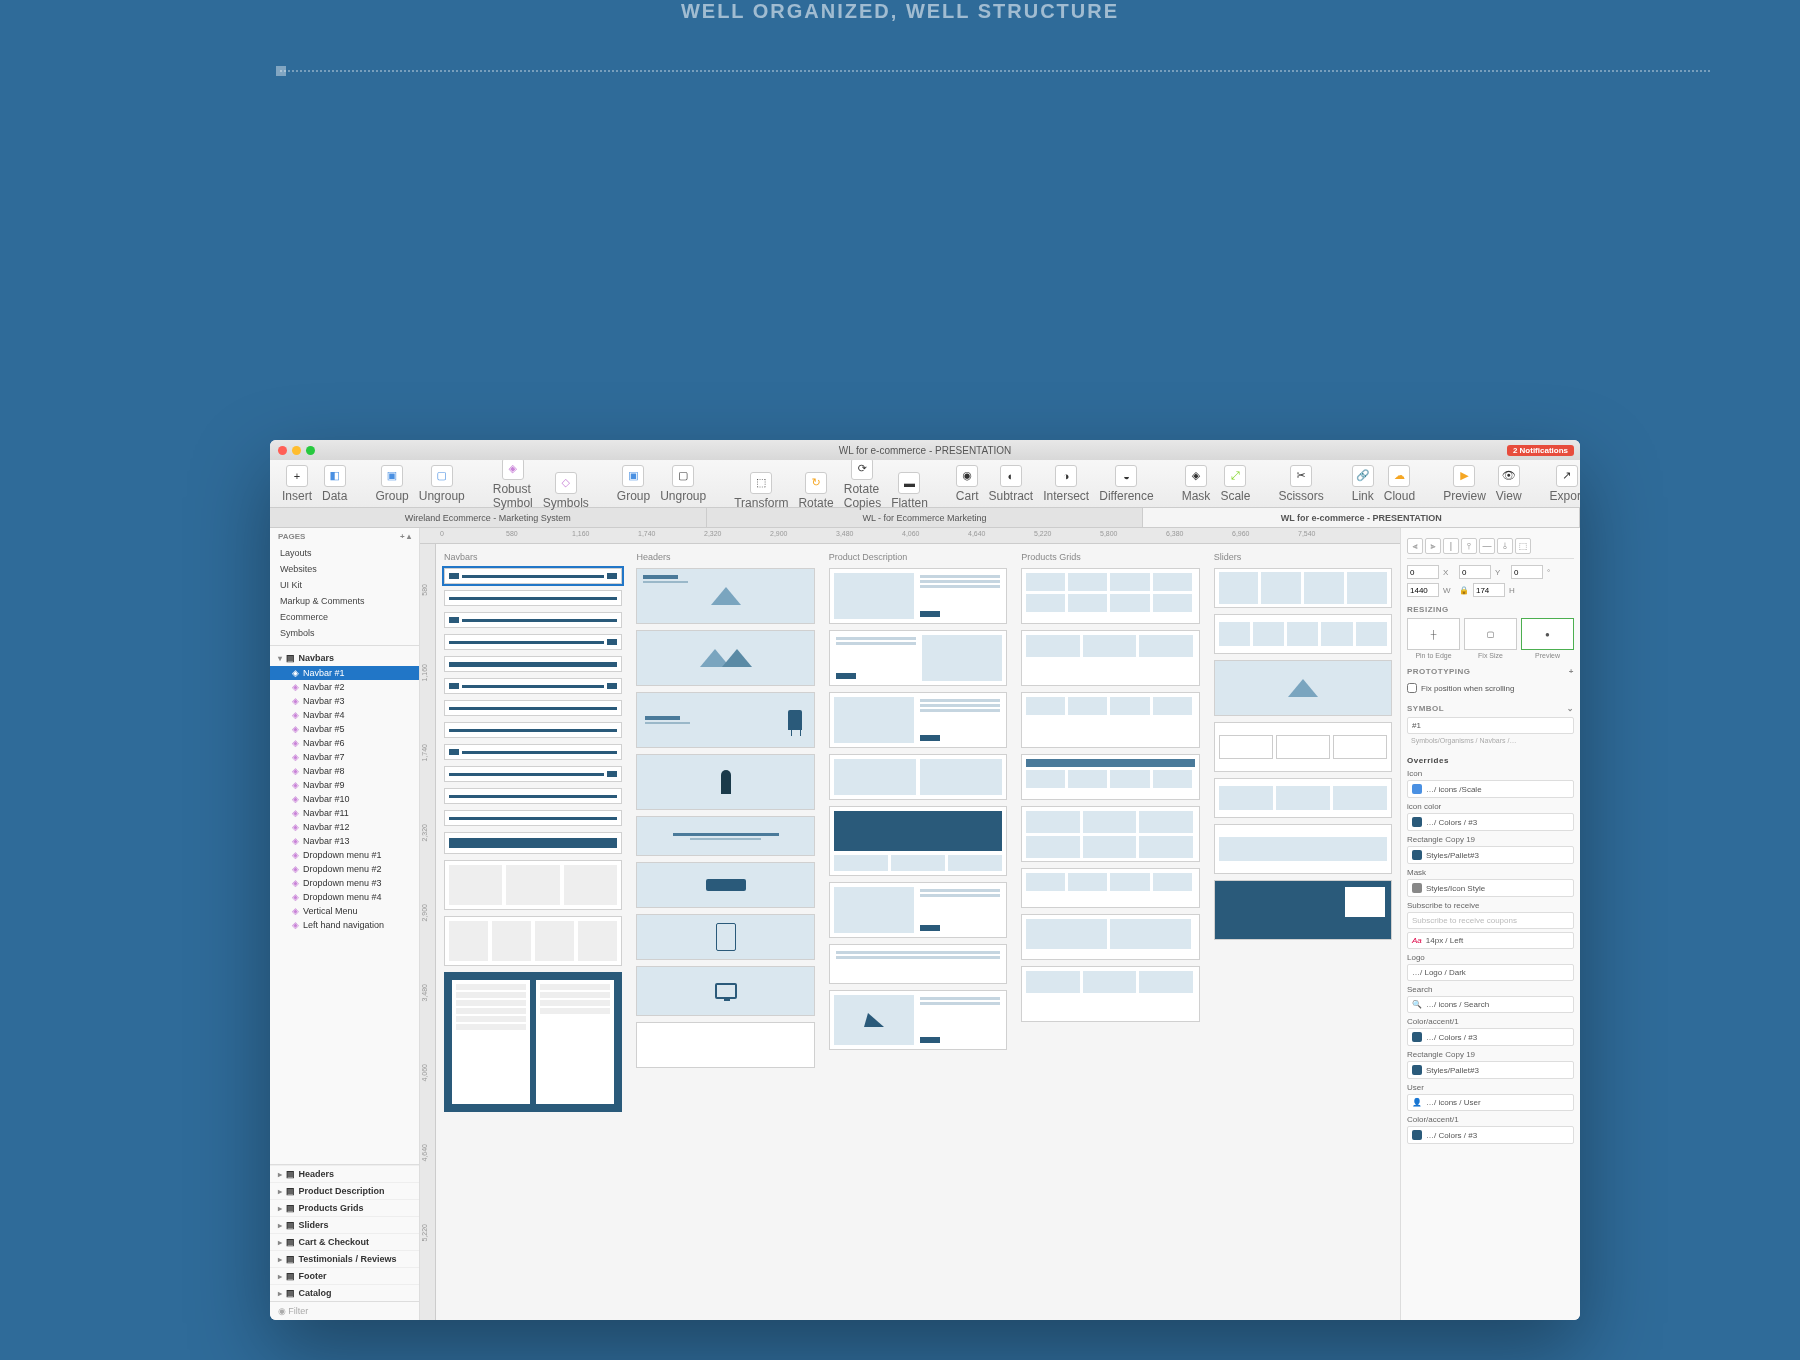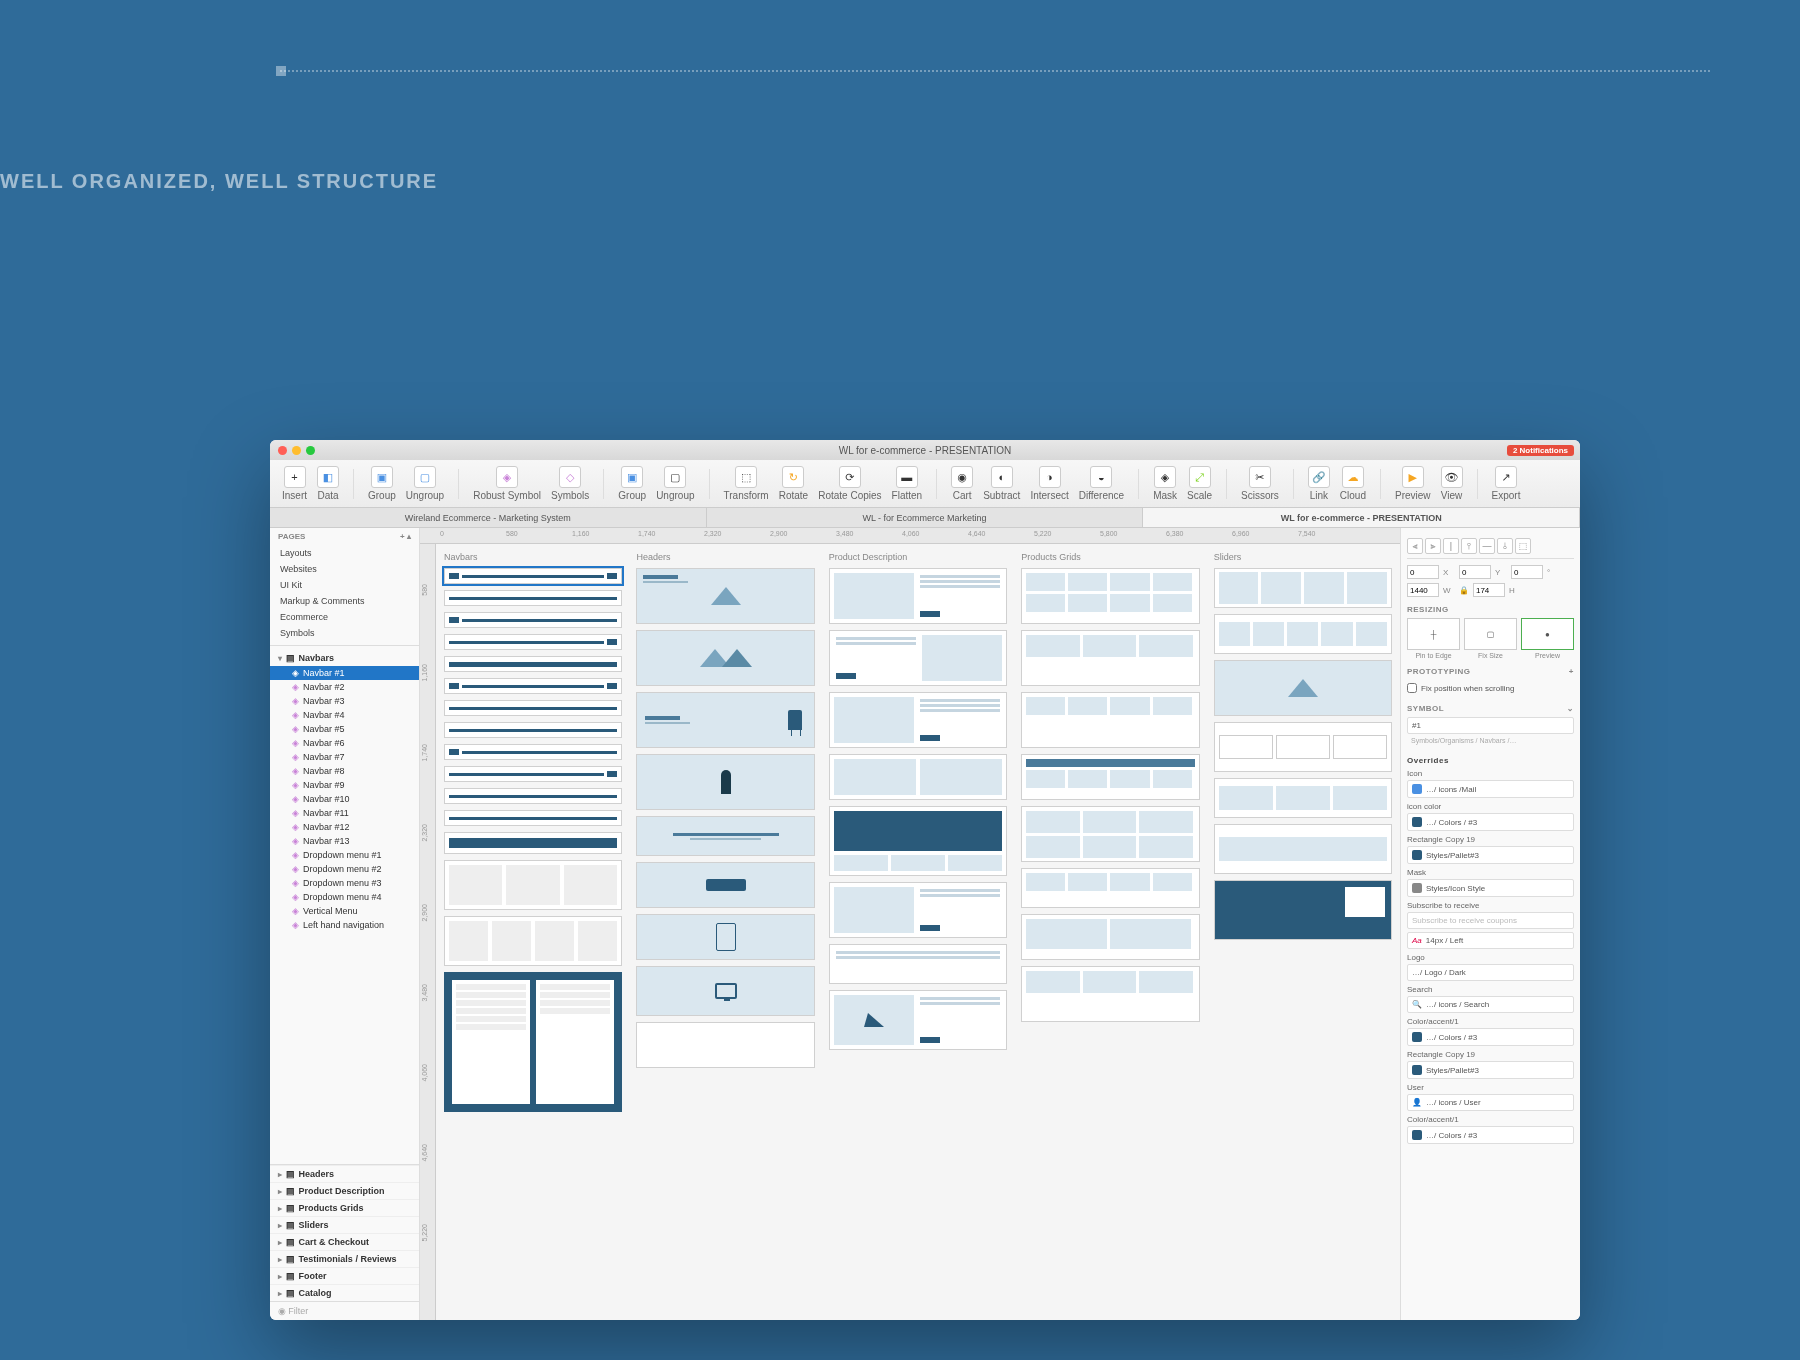--- a/index.html
+++ b/index.html
@@ -1,33 +1,33 @@
 <!DOCTYPE html>
 <html><head>
 <meta charset="utf-8">
 <style>
 * { margin:0; padding:0; box-sizing:border-box; font-family:-apple-system,BlinkMacSystemFont,'Segoe UI',sans-serif; }
 body { background:#2f6b99; width:1800px; height:1360px; overflow:hidden; position:relative; }
 .dotted-line { position:absolute; top:70px; left:280px; right:90px; height:1px; border-top:2px dotted rgba(255,255,255,0.35); }
 .dot-square { position:absolute; top:66px; left:276px; width:10px; height:10px; background:rgba(255,255,255,0.4); }
-.hero { color:#fff; padding-top:170px; }
+.hero { text-align:center; color:#fff; }
 .hero .sub { font-size:20px; font-weight:700; letter-spacing:2px; color:rgba(255,255,255,0.55); text-transform:uppercase; }
 .hero h1 { font-size:60px; font-weight:700; margin-top:12px; letter-spacing:1px; }
 .app { position:absolute; top:440px; left:270px; width:1310px; height:880px; background:#f5f5f5; border-radius:6px; box-shadow:0 30px 80px rgba(0,0,0,0.35); overflow:hidden; font-size:10px; color:#333; }
 .titlebar { height:20px; background:linear-gradient(#e8e8e8,#d8d8d8); display:flex; align-items:center; padding:0 8px; position:relative; }
 .traffic { display:flex; gap:5px; }
 .traffic span { width:9px; height:9px; border-radius:50%; display:block; }
 .tr-r{background:#ff5f56}.tr-y{background:#ffbd2e}.tr-g{background:#27c93f}
 .titlebar .title { position:absolute; left:0; right:0; text-align:center; font-size:10px; color:#555; }
 .notif { position:absolute; right:6px; background:#e74c3c; color:#fff; padding:1px 6px; border-radius:3px; font-size:8px; font-weight:600; }
 .toolbar { height:48px; background:linear-gradient(#f7f7f7,#ececec); border-bottom:1px solid #ccc; display:flex; align-items:center; padding:0 8px; gap:6px; }
 .tb-group { display:flex; gap:2px; align-items:flex-end; }
 .tb-btn { display:flex; flex-direction:column; align-items:center; gap:2px; padding:2px 4px; cursor:pointer; }
 .tb-btn .ico { width:22px; height:22px; background:#fff; border:1px solid #ccc; border-radius:3px; display:flex; align-items:center; justify-content:center; font-size:11px; }
-.tb-btn .lbl { font-size:10px; color:#666;text-align:right; }
+.tb-btn .lbl { font-size:12px; color:#666; }
 .tb-sep { width:1px; height:30px; background:#ddd; margin:0 4px; }
 .tabs { height:20px; background:#e3e3e3; display:flex; border-bottom:1px solid #ccc; }
 .tab { flex:1; text-align:center; font-size:9px; line-height:20px; border-right:1px solid #ccc; color:#555; cursor:pointer; }
 .tab.active { background:#f5f5f5; font-weight:600; }
 .workspace { display:flex; height:calc(100% - 88px); }
 .sidebar { width:150px; background:#f9f9f9; border-right:1px solid #ddd; display:flex; flex-direction:column; font-size:9px; }
 .sb-header { display:flex; justify-content:space-between; padding:4px 8px; color:#888; font-size:8px; font-weight:600; }
 .sb-item { padding:3px 10px; cursor:pointer; color:#444; }
 .sb-sep { height:1px; background:#ddd; margin:4px 0; }
 .sb-group { padding:3px 8px; font-weight:600; cursor:pointer; display:flex; align-items:center; gap:4px; }
@@ -750,21 +750,21 @@
           <span>⌄</span>
         </div>
       <div class="insp-field">
           <span>#1</span>
         </div>
       <div style="font-size:7px;color:#aaa;padding:0 4px 4px">Symbols/Organisms / Navbars /…</div>
       <div class="insp-sec" style="text-transform:none;font-weight:600;color:#444">Overrides</div>
       <div class="insp-label">Icon</div>
       <div class="insp-field">
           <div class="sw" style="background:#4a90e2"></div>
-          <span>…/ icons /Mail</span>
+          <span>…/ icons /Scale</span>
         </div>
       <div class="insp-label">icon color</div>
       <div class="insp-field">
           <div class="sw"></div>
           <span>…/ Colors / #3</span>
         </div>
       <div class="insp-label">Rectangle Copy 19</div>
       <div class="insp-field">
           <div class="sw"></div>
           <span>Styles/Pallet#3</span>

